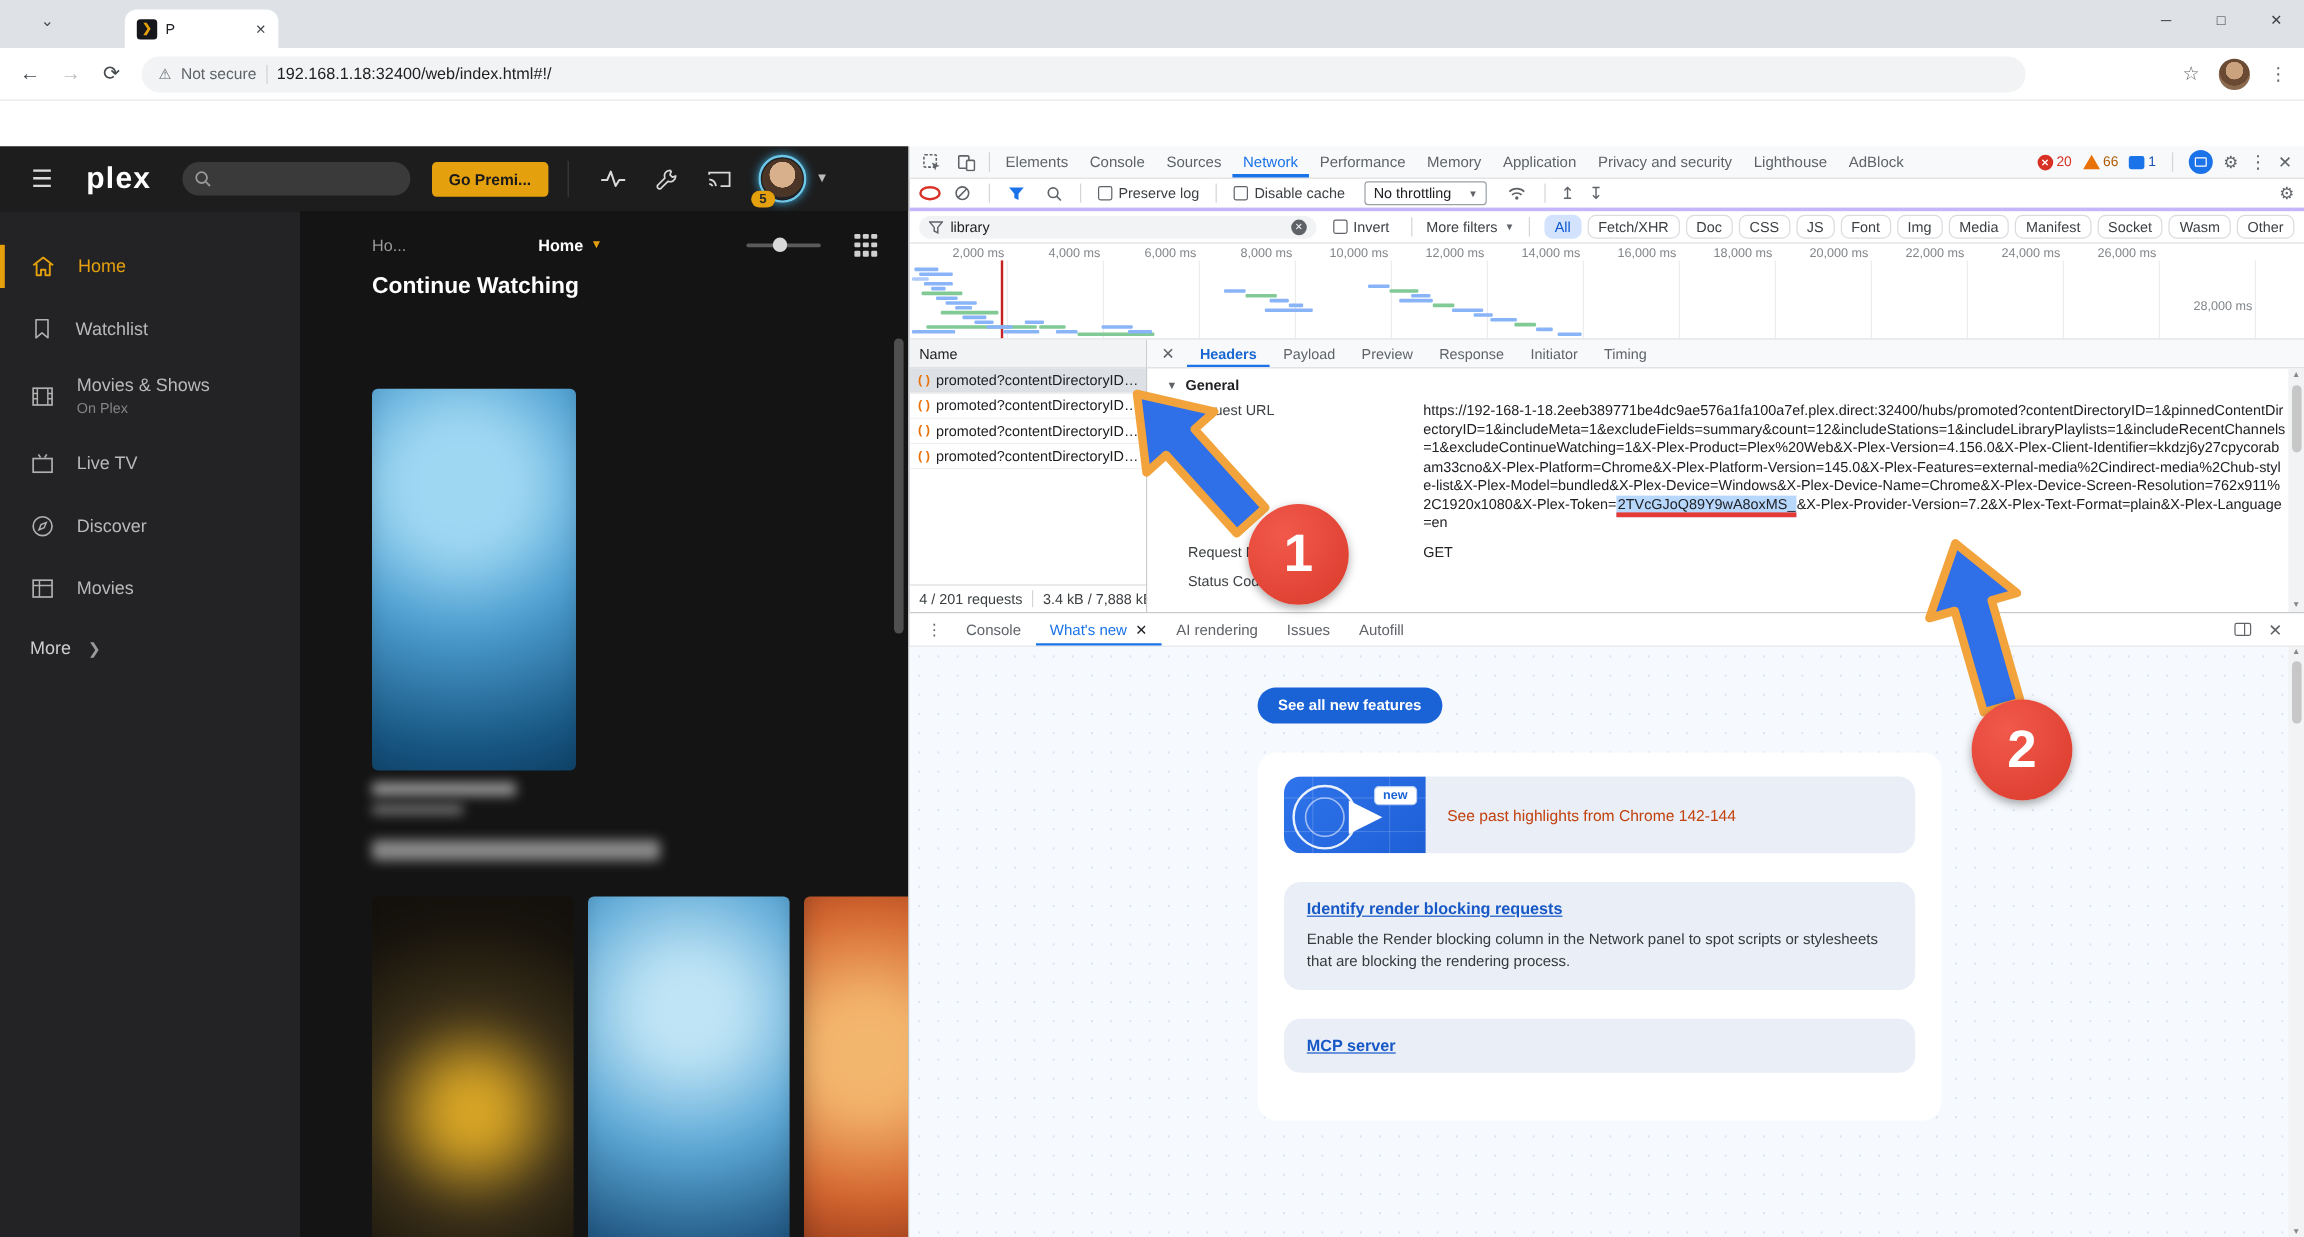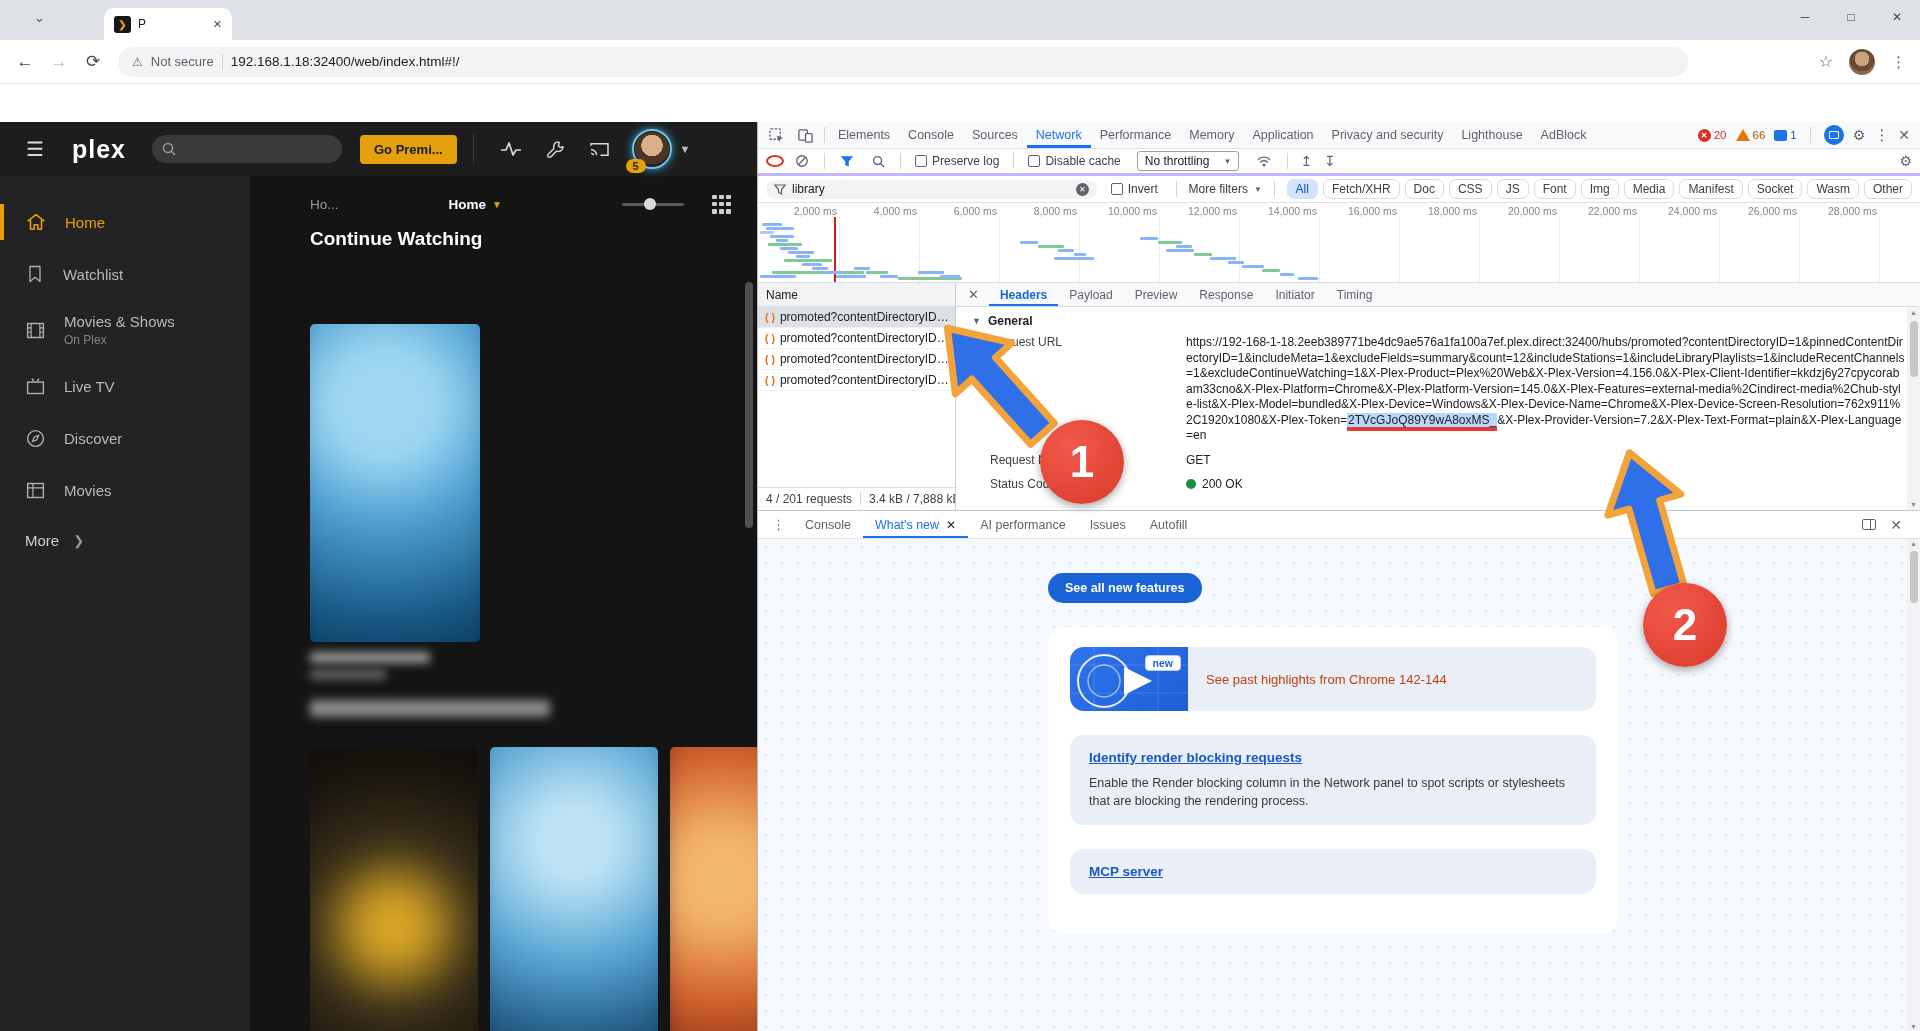--- a/index.html
+++ b/index.html
@@ -523,21 +523,21 @@
         <span class="ov-label" style="left: 643px;">18,000 ms</span>
         <span class="ov-line" style="left: 801px;"></span>
         <span class="ov-label" style="left: 723px;">20,000 ms</span>
         <span class="ov-line" style="left: 881px;"></span>
         <span class="ov-label" style="left: 803px;">22,000 ms</span>
         <span class="ov-line" style="left: 961px;"></span>
         <span class="ov-label" style="left: 883px;">24,000 ms</span>
         <span class="ov-line" style="left: 1041px;"></span>
         <span class="ov-label" style="left: 963px;">26,000 ms</span>
         <span class="ov-line" style="left: 1121px;"></span>
-        <span class="ov-label" style="left: 1043px;">28,000 ms</span>
+        <span class="ov-label" style="left: 1043px; margin-top: 44px;">28,000 ms</span>
         <span class="ov-red" style="left: 76px;"></span>
         <span class="ov-bar" style="left: 4px; top: 20px; width: 20px; background: rgb(138, 180, 248);"></span>
         <span class="ov-bar" style="left: 8px; top: 24px; width: 28px; background: rgb(138, 180, 248);"></span>
         <span class="ov-bar" style="left: 2px; top: 28px; width: 14px; background: rgb(174, 203, 250);"></span>
         <span class="ov-bar" style="left: 12px; top: 32px; width: 24px; background: rgb(138, 180, 248);"></span>
         <span class="ov-bar" style="left: 18px; top: 36px; width: 12px; background: rgb(138, 180, 248);"></span>
         <span class="ov-bar" style="left: 10px; top: 40px; width: 34px; background: rgb(129, 201, 149);"></span>
         <span class="ov-bar" style="left: 22px; top: 44px; width: 18px; background: rgb(138, 180, 248);"></span>
         <span class="ov-bar" style="left: 30px; top: 48px; width: 26px; background: rgb(138, 180, 248);"></span>
         <span class="ov-bar" style="left: 38px; top: 52px; width: 14px; background: rgb(138, 180, 248);"></span>
@@ -620,21 +620,20 @@
           <div class="hrow">
             <span class="hlabel">Request URL</span>
             <span class="hvalue"><span>https://192-168-1-18.2eeb389771be4dc9ae576a1fa100a7ef.plex.direct:32400/hubs/promoted?contentDirectoryID=1&amp;pinnedContentDirectoryID=1&amp;includeMeta=1&amp;excludeFields=summary&amp;count=12&amp;includeStations=1&amp;includeLibraryPlaylists=1&amp;includeRecentChannels=1&amp;excludeContinueWatching=1&amp;X-Plex-Product=Plex%20Web&amp;X-Plex-Version=4.156.0&amp;X-Plex-Client-Identifier=kkdzj6y27cpycorabam33cno&amp;X-Plex-Platform=Chrome&amp;X-Plex-Platform-Version=145.0&amp;X-Plex-Features=external-media%2Cindirect-media%2Chub-style-list&amp;X-Plex-Model=bundled&amp;X-Plex-Device=Windows&amp;X-Plex-Device-Name=Chrome&amp;X-Plex-Device-Screen-Resolution=762x911%2C1920x1080&amp;X-Plex-Token=</span><span class="tok">2TVcGJoQ89Y9wA8oxMS_</span><span>&amp;X-Plex-Provider-Version=7.2&amp;X-Plex-Text-Format=plain&amp;X-Plex-Language=en</span></span>
           </div>
           <div class="hrow" style="margin-top:5px;">
             <span class="hlabel">Request Method</span>
             <span class="hvalue">GET</span>
           </div>
           <div class="hrow" style="margin-top:5px;">
             <span class="hlabel">Status Code</span>
-            <span class="hvalue"><span class="okdot"></span><span>200 OK</span></span>
           </div>
           <div class="vscroll">
             <span class="arr">▲</span>
             <span class="thumb"></span>
             <span class="arr">▼</span>
           </div>
         </div>
       </div>
     </div>
 
@@ -643,21 +642,21 @@
         <span class="drw-kebab">⋮</span>
         <span id="drawer-tabs" style="display:flex;height:100%;">
             <span class="drw-tab">
               <span class="">Console</span>
             </span>
             <span class="drw-tab active">
               <span class="">What's new</span>
               <span class="tx">✕</span>
             </span>
             <span class="drw-tab">
-              <span class="">AI performance</span>
+              <span class="">AI rendering</span>
             </span>
             <span class="drw-tab">
               <span class="">Issues</span>
             </span>
             <span class="drw-tab">
               <span class="">Autofill</span>
             </span>
           </span>
         <span class="drw-right">
           <span class="split-ico"></span>

